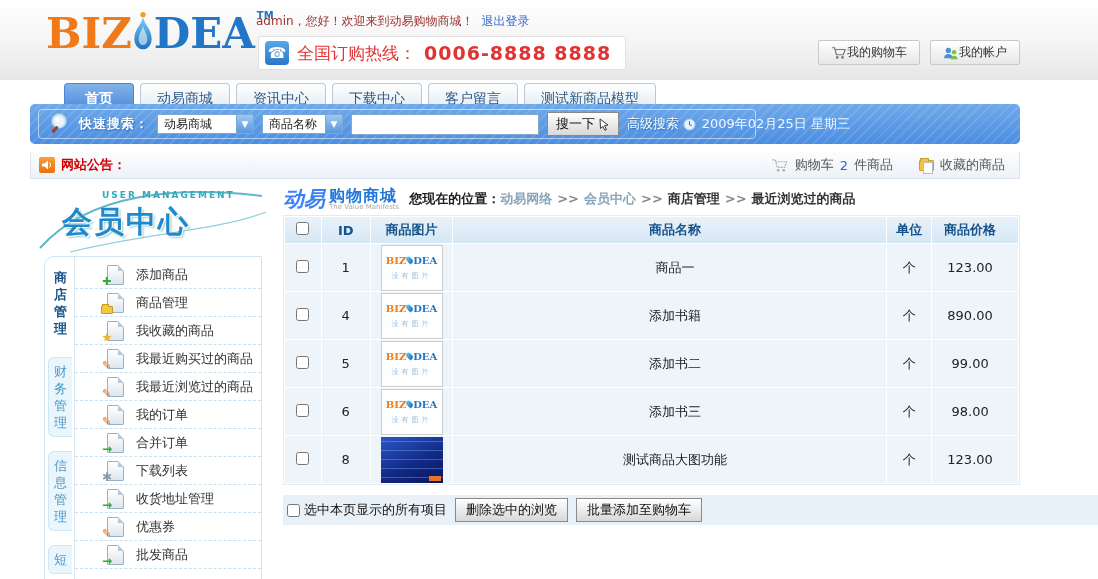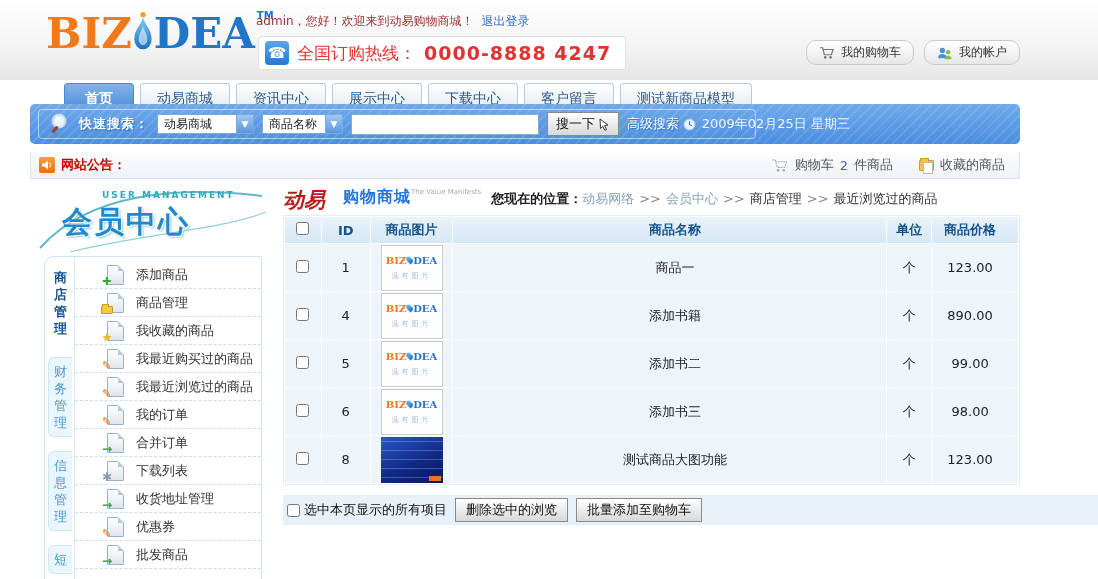--- a/index.html
+++ b/index.html
@@ -20,22 +20,22 @@
   .hotline { position:absolute; left:258px; top:36px; height:34px; display:flex; align-items:center; gap:8px;
              background:#fff; border:1px solid #e2e2e2; border-radius:3px; padding:0 14px 0 6px; }
   .phone-chip { width:24px; height:24px; border-radius:4px; background:linear-gradient(#58a7e8,#2a78c8);
                 color:#fff; font-size:15px; display:flex; align-items:center; justify-content:center; }
   .hotline-label { color:#e23333; font-size:17px; }
   .hotline-number { color:#e23333; font-size:19px; font-weight:bold; letter-spacing:1px; }
   .top-links { position:absolute; top:14px; right:78px; font-size:12px; color:#333; }
   .top-links span.lnk { cursor:pointer; padding:0 10px; }
   .top-links span.sep { color:#aaa; }
   .top-buttons { position:absolute; top:40px; right:78px; display:flex; gap:10px; }
-  .tbtn { display:flex; align-items:center; gap:6px; height:25px; padding:0 12px; font-size:12px; color:#333;
-          background:linear-gradient(#ffffff,#e7e7e7); border:1px solid #c9c9c9; border-radius:10px; cursor:pointer;justify-content:center; }
+  .tbtn { display:flex; align-items:center; gap:0; height:25px; padding:0 12px; font-size:12px; color:#333;
+          background:linear-gradient(#ffffff,#e7e7e7); border:1px solid #c9c9c9; border-radius:2px; cursor:pointer;justify-content:center; }
 
   
   .tabs { position:absolute; top:81px; left:64px; height:31px; display:flex; align-items:flex-end; gap:6px; }
   .tab { height:29px; line-height:29px; padding:0 16px; font-size:14px; color:#2c5a88; cursor:pointer;
          background:linear-gradient(#ffffff,#dfe8f0); border:1px solid #b9c9d9; border-bottom:none;
          border-radius:4px 4px 0 0; }
   .tab.active { background:linear-gradient(#82b4ea,#4a86d8); color:#fff; font-weight:bold; border-color:#4a86d8; padding:0 20px; }
 
   
   .search-band { position:absolute; top:104px; left:30px; width:990px; height:40px; border-radius:5px;
@@ -94,25 +94,25 @@
   .b-edit { color:#e2761b; }
   .b-arrow { color:#2fae2f; font-weight:bold; font-size:12px; }
   .b-gear { color:#8a9aa8; font-size:12px; }
   .b-folder { left:-7px; bottom:-2px; width:12px; height:8px; background:#f5c842; border:1px solid #c89a20; border-radius:1px; }
   .b-folder::before { content:""; position:absolute; top:-3px; left:0; width:5px; height:2px; background:#f5c842; border:1px solid #c89a20; border-bottom:none; }
 
   
   .main { position:absolute; top:183px; left:283px; width:737px; }
   .crumbrow { height:32px; display:flex; align-items:center; gap:10px; }
   .crumb-logo { display:flex; align-items:flex-start; line-height:1; }
-  .cl-dy { font-family:"DejaVu Serif","Liberation Serif",serif; font-style:italic; font-weight:bold; font-size:21px; color:#b91c1c; }
-  .cl-right { display:flex; flex-direction:row; margin-left:18px; }
+  .cl-dy { font-family:"DejaVu Serif","Liberation Serif",serif; font-style:italic; font-weight:bold; font-size:21px; color:#3b82f6; }
+  .cl-right { display:flex; flex-direction:column; margin-left:4px; }
   .cl-shop { font-size:16px; font-weight:bold; color:#2277dd; letter-spacing:1px; }
   .cl-tag { font-size:7px; color:#aaa; }
-  .crumb-text { font-size:13px; color:#333; }
+  .crumb-text { font-size:13px; color:#333;font-weight:bold; }
   .crumb-text b { color:#222; }
   .crumb-sep { color:#888; margin:0 5px; }
   .crumb-lnk1 { color:#8aa4b8; cursor:pointer; }
   .crumb-lnk2 { color:#333; cursor:pointer; }
 
   table.goods { border-collapse:separate; border-spacing:1px; width:737px; background:#fff; border:1px solid #e2ecf5; }
   table.goods th { background:linear-gradient(#e9f2fa,#d6e7f5); color:#15538a; font-size:13px; font-weight:bold; height:26px; }
   table.goods td { background:#edf4fa; font-size:13px; color:#222; height:47px; text-align:center; }
   td.name-cell, th.name-cell { text-align:left; padding-left:10px; }
   td.price-cell, th.price-cell { text-align:right; padding-right:10px; }
@@ -164,21 +164,21 @@
   </div>
 
   <div class="greeting">
     <span>admin，您好！欢迎来到动易购物商城！</span>
     <a>退出登录</a>
   </div>
 
   <div class="hotline">
     <span class="phone-chip">☎</span>
     <span class="hotline-label">全国订购热线：</span>
-    <span class="hotline-number">0000-8888 4247</span>
+    <span class="hotline-number">0006-8888 8888</span>
   </div>
 
 
   <div class="top-buttons">
     <div class="tbtn">
       <span>
         <svg width="16" height="14" viewBox="0 0 18 16">
             <path d="M1 2 h3 l2 8 h8 l2 -6 H5" fill="none" stroke="#777" stroke-width="1.4"></path>
             <circle cx="7" cy="13" r="1.5" fill="#777"></circle>
             <circle cx="13" cy="13" r="1.5" fill="#777"></circle>
@@ -197,21 +197,20 @@
       </span>
       <span>我的帐户</span>
     </div>
   </div>
 </div>
 
 <div class="tabs">
   <div class="tab active">首页</div>
   <div class="tab">动易商城</div>
   <div class="tab">资讯中心</div>
-  <div class="tab">展示中心</div>
   <div class="tab">下载中心</div>
   <div class="tab">客户留言</div>
   <div class="tab">测试新商品模型</div>
 </div>
 
 <div class="search-band">
   <div class="search-inner">
     <span>
       <svg width="22" height="24" viewBox="0 0 22 24">
           <circle cx="10" cy="9" r="6.5" fill="#eaf4fc" stroke="#c8dcec" stroke-width="2"></circle>

